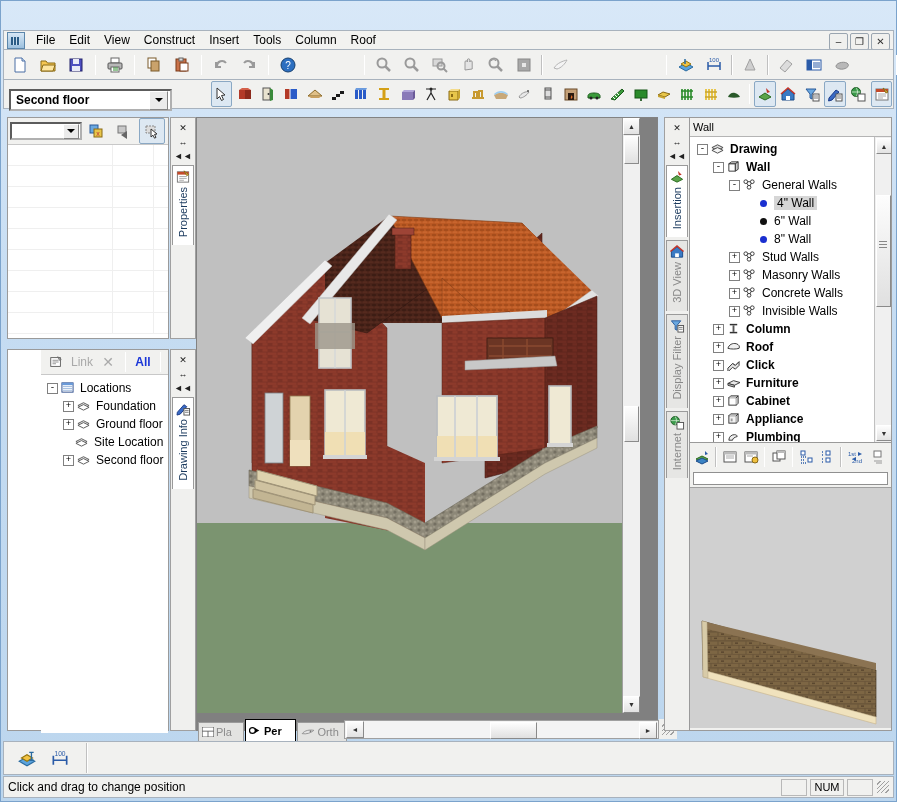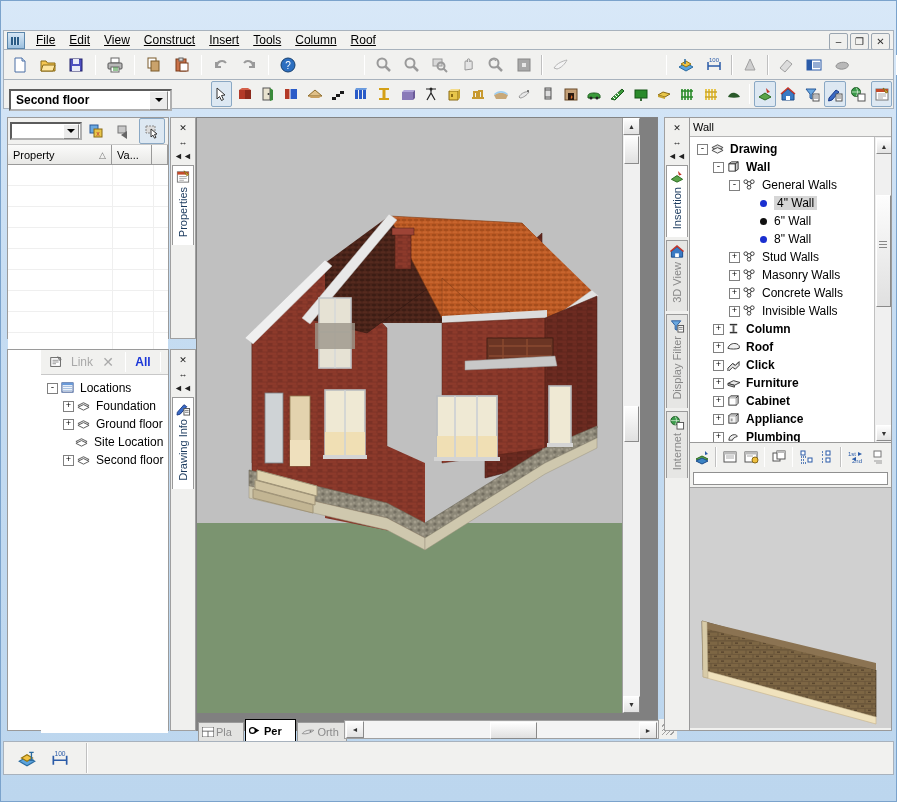--- a/index.html
+++ b/index.html
@@ -39,21 +39,21 @@
   .maxbox{width:9px;height:9px;border:1px solid #2a4c70;box-shadow:inset 0 2px 0 #2a4c70;}
 
   
   .menubar{position:absolute;left:2px;top:29px;width:891px;height:19px;
     background:#f2f2f0;border:1px solid #a8b2bd;border-bottom:none;box-sizing:border-box;
     display:flex;align-items:center;}
   .menu-appicon{width:16px;height:15px;margin:0 4px 0 3px;position:relative;
     background:linear-gradient(180deg,#d7e7f5,#9cc0de);border:1px solid #5b86ab;}
   .menu-appicon:after{content:"";position:absolute;left:3px;top:4px;width:9px;height:8px;
     background:repeating-linear-gradient(90deg,#2b5c86 0 2px,#c8ddee 2px 3px);}
-  .menu-item{padding:2px 7px;color:#000;font-size:12px;cursor:default;text-decoration:underline;}
+  .menu-item{padding:2px 7px;color:#000;font-size:12px;cursor:default;}
   .mdi-btns{position:absolute;right:3px;top:2px;display:flex;}
   .mdi-btn{width:17px;height:15px;margin-left:2px;background:#f0f0ee;
     border:1px solid #9aa5b0;border-radius:2px;
     display:flex;align-items:center;justify-content:center;font-size:10px;color:#333;}
 
   
   .toolbar{position:absolute;left:2px;height:30px;background:#f1f1ef;
     border:1px solid #a8b2bd;box-sizing:border-box;display:flex;align-items:center;}
   #toolbar1{top:48px;width:891px;border-bottom:none;}
   #toolbar2{top:78px;width:891px;}
@@ -575,28 +575,20 @@
             <rect x="2" y="3" width="8" height="7" fill="#c8c8c8" stroke="#777"></rect>
             <path d="M5 12l6-4v8z" fill="#666"></path>
           </svg>
         </div>
       <div class="tbtn sel">
         <svg width="16" height="16" viewBox="0 0 16 16">
             <rect x="2" y="3" width="9" height="7" fill="#dcdcdc" stroke="#888" stroke-dasharray="2 1"></rect>
             <path d="M7 6l6 5-2.5.4 1.5 3-1.5.8-1.5-3L7 14z" fill="#fff" stroke="#333"></path>
           </svg>
         </div>
-    </div>
-    <div class="props-header">
-      <div class="ph-cell c1">
-        <span>Property</span>
-        <span class="sortmark">△</span>
-      </div>
-      <div class="ph-cell c2">Va...</div>
-      <div class="ph-cell c3"></div>
     </div>
     <div class="props-rows">
       <div class="prow">
           <div class="pc1"></div>
           <div class="pc2"></div>
         </div>
       <div class="prow">
           <div class="pc1"></div>
           <div class="pc2"></div>
         </div>
@@ -1193,14 +1185,21 @@
       </div>
     <div class="tbtn" style="margin-left:6px">
       <svg width="20" height="20" viewBox="0 0 18 18">
           <path d="M3 7v8M15 7v8M3 11h12" stroke="#2a5ba8" stroke-width="1.5" fill="none"></path>
           <text x="9" y="7" font-size="6" fill="#2a5ba8" text-anchor="middle" font-family="Liberation Sans">100</text>
         </svg>
       </div>
     <div class="tsep" style="margin-left:12px;height:30px"></div>
   </div>
 
+  <div id="statusbar">
+    <div style="flex:1">Click and drag to change position</div>
+    <div class="st-pane" style="width:26px"></div>
+    <div class="st-pane" style="width:34px">NUM</div>
+    <div class="st-pane" style="width:26px"></div>
+    <div class="st-grip"></div>
+  </div>
 
 </div>
 
 </body></html>

